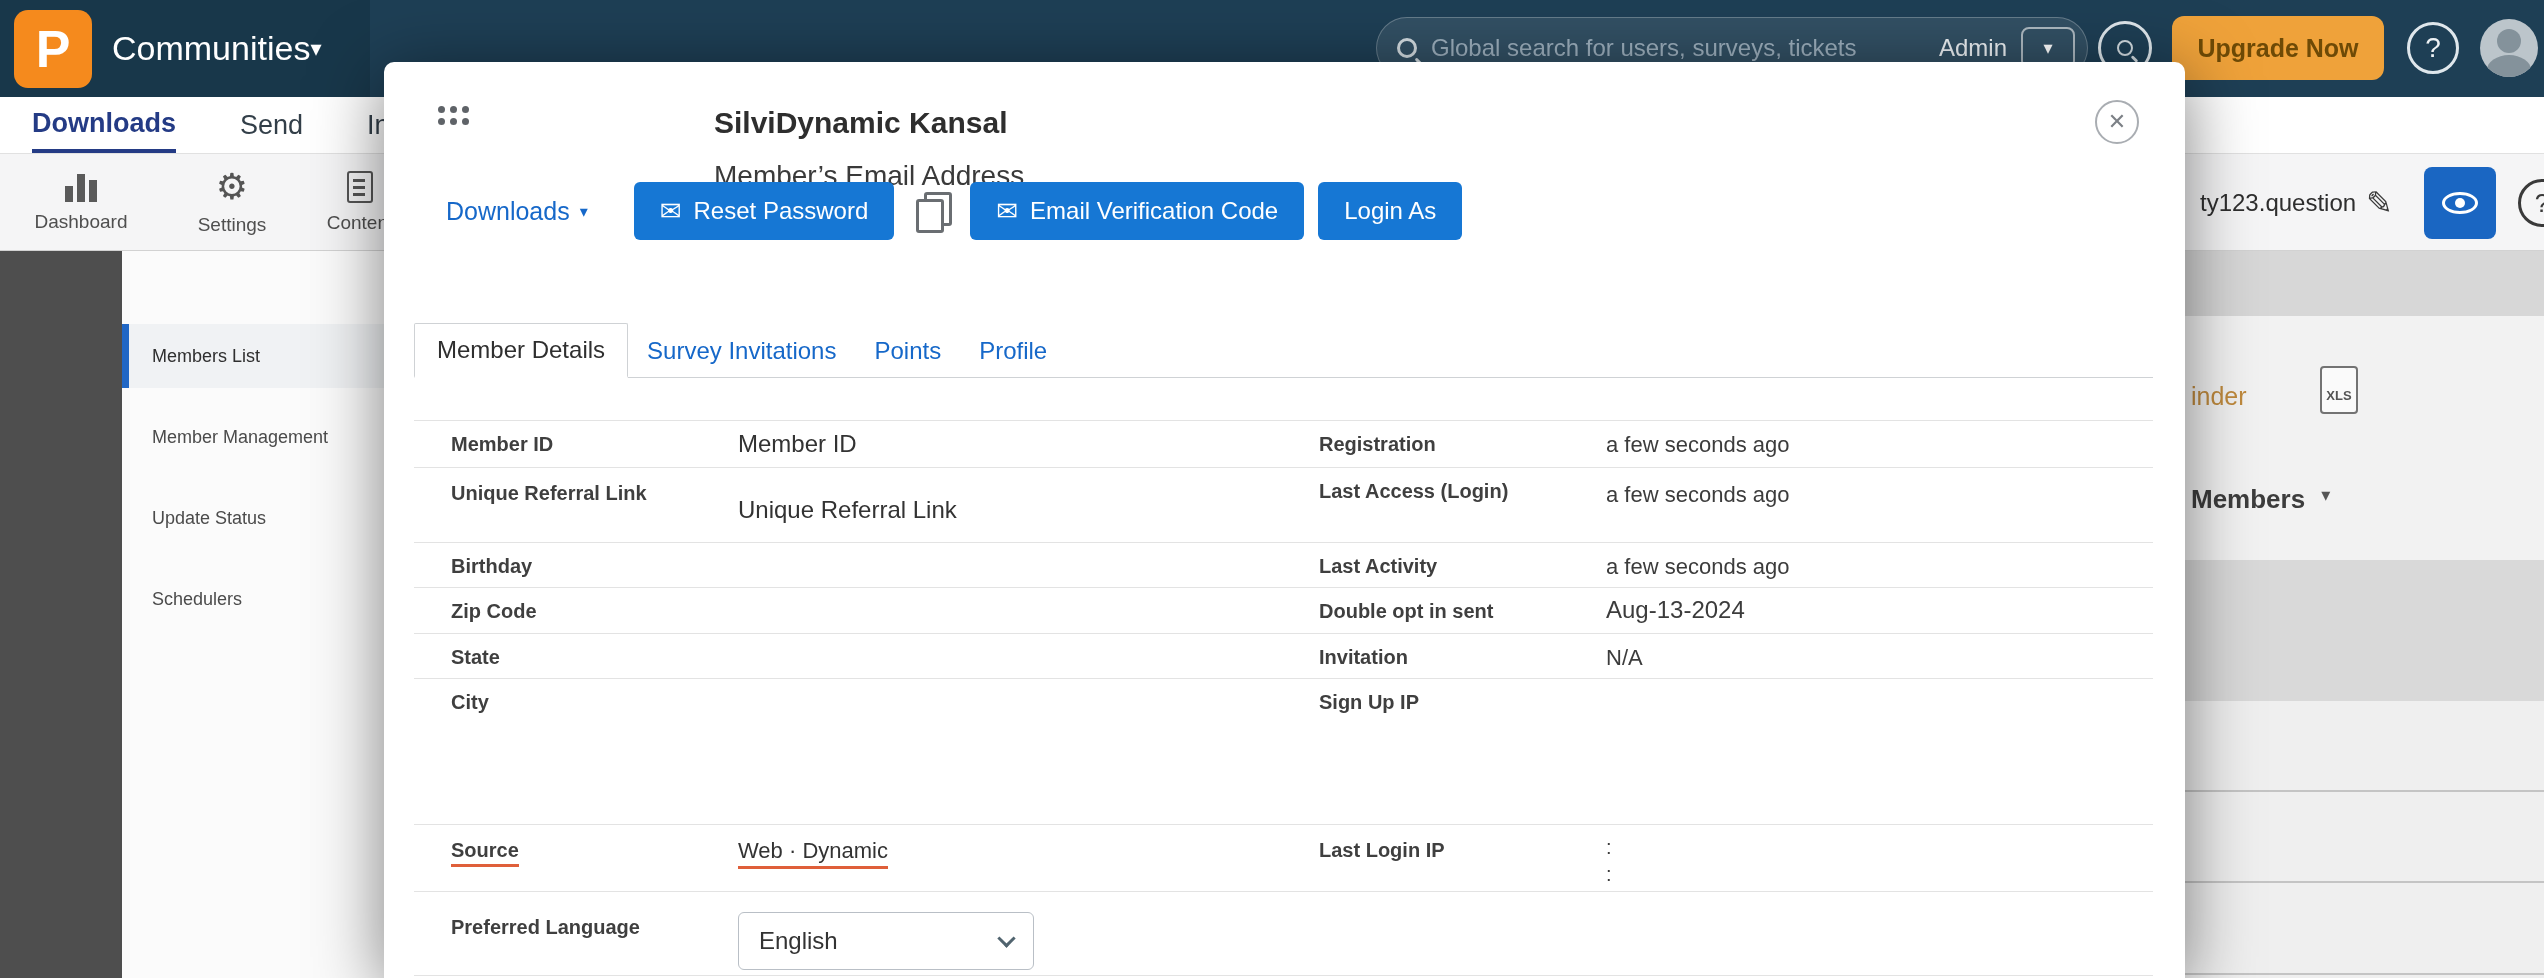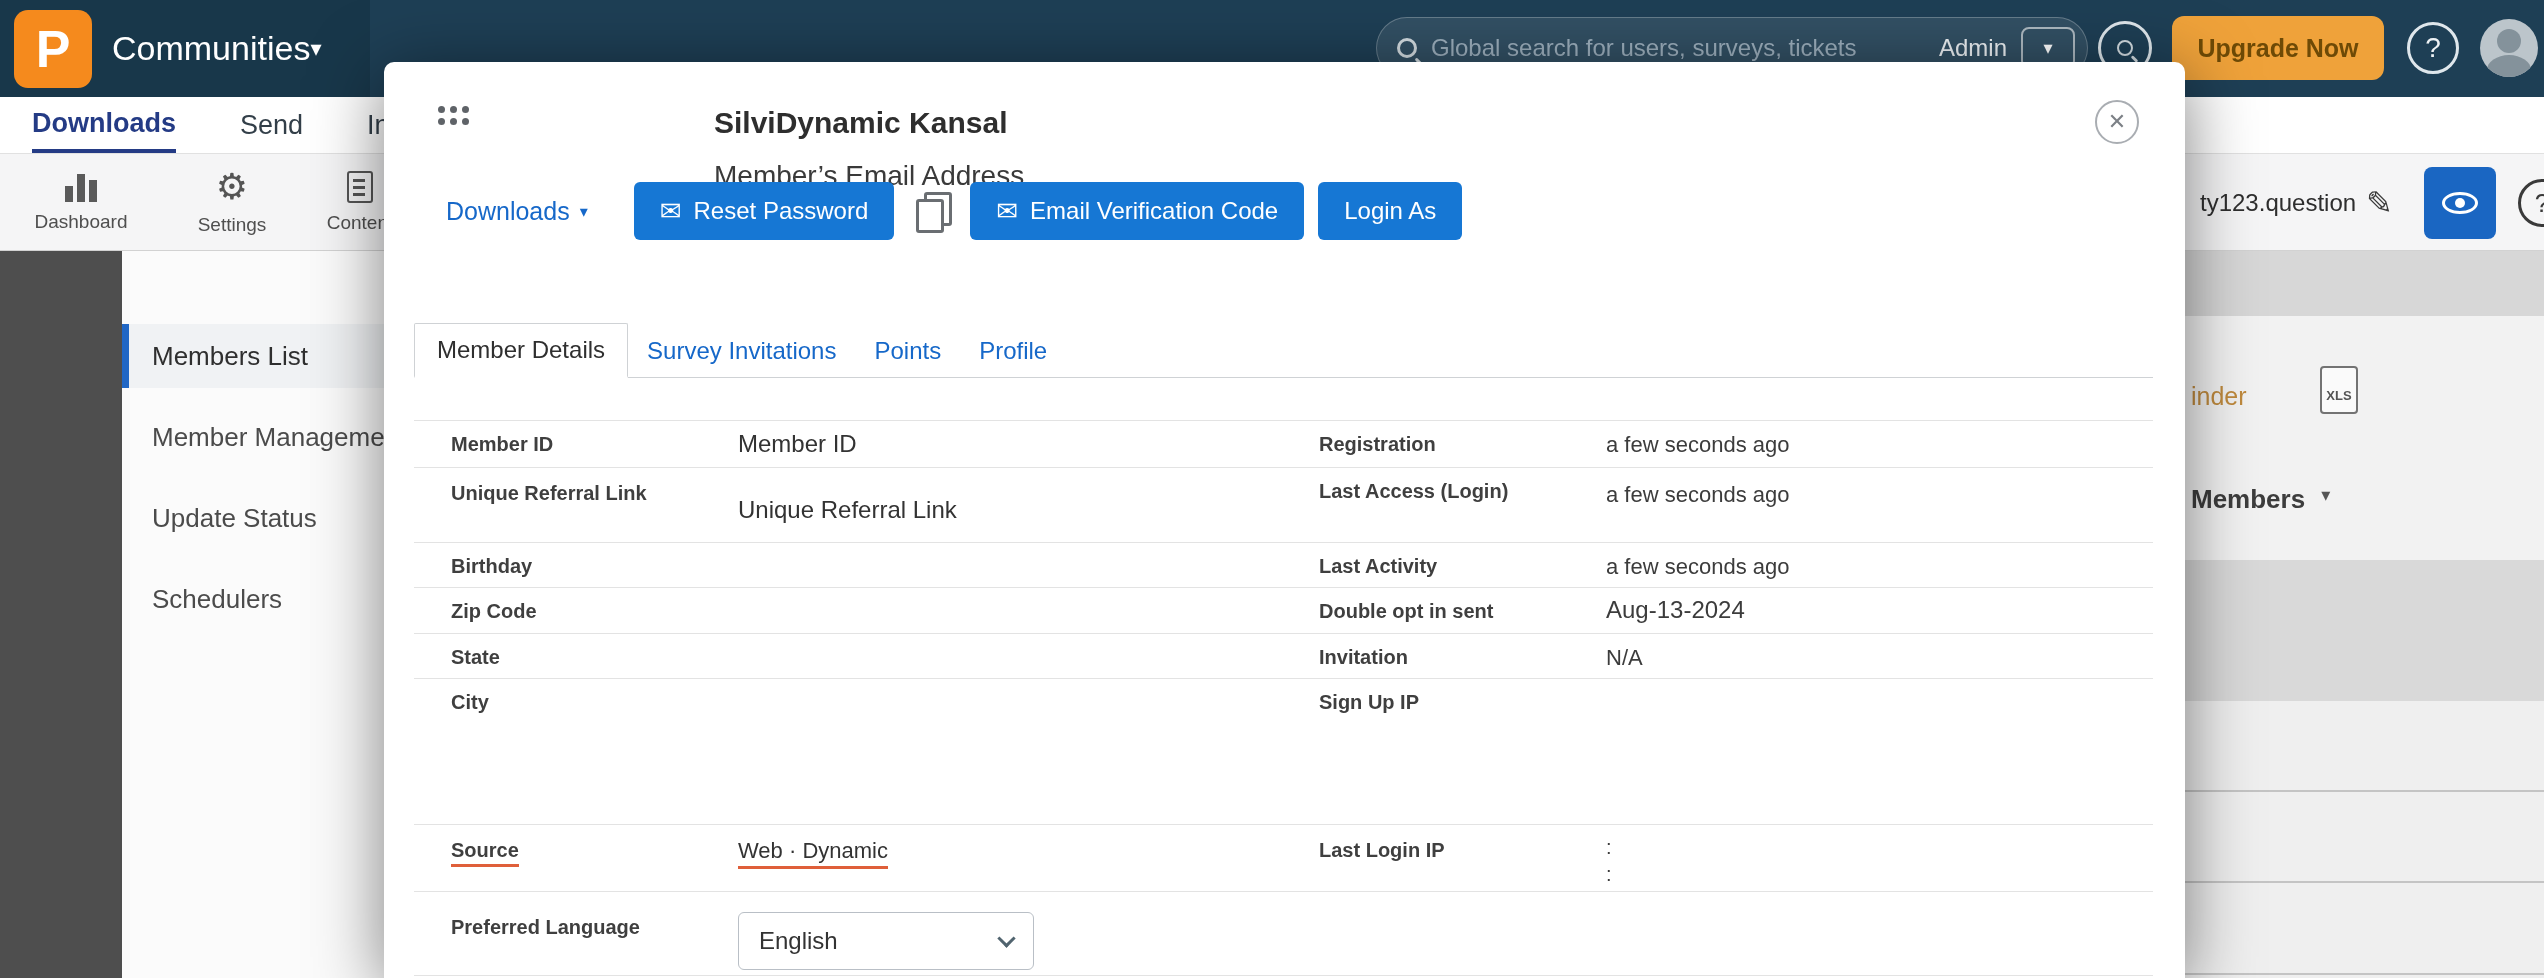--- a/index.html
+++ b/index.html
@@ -64,21 +64,21 @@
   .pencil { position:absolute; left:2366px; top:0; height:97px; display:flex; align-items:center; font-size:32px; color:#3a3a3a; }
   .eye-btn { position:absolute; left:2424px; top:13px; width:72px; height:72px; background:#1a66c2; border-radius:8px;
              display:flex; align-items:center; justify-content:center; border:none; }
   .eye { width:36px; height:22px; border:3px solid #fff; border-radius:50%; position:relative; }
   .eye::after { content:""; position:absolute; left:10px; top:3px; width:10px; height:10px; border-radius:50%; background:#fff; }
   .help-dark { position:absolute; left:2518px; top:25px; width:48px; height:48px; border:3px solid #3a3a3a; border-radius:50%;
                display:flex; align-items:center; justify-content:center; font-size:26px; color:#3a3a3a; }
 
   
   .sidebar { position:absolute; left:122px; top:251px; width:286px; height:727px; background:#fbfbfb; z-index:2; padding-top:73px; }
-  .side-item { height:64px; display:flex; align-items:center; padding-left:30px; font-size:26px; color:#4b4b4b; margin-bottom:17px; }
+  .side-item { height:64px; display:flex; align-items:center; padding-left:30px; font-size:18px; color:#4b4b4b; margin-bottom:17px; }
   .side-item.active { border-left:7px solid #2167c5; padding-left:23px; background:#f0f2f4; color:#2f2f2f; }
 
   
   .right-panel { position:absolute; left:2185px; top:251px; width:359px; height:727px; z-index:2; }
   .rp-strip { height:65px; background:#d7d7d7; }
   .rp-panel { height:244px; background:#f2f2f2; position:relative; }
   .rp-reminder { position:absolute; left:6px; top:66px; font-size:25px; color:#bf8a3e; }
   .rp-xls { position:absolute; left:135px; top:50px; width:38px; height:48px; border:2.5px solid #737373; border-radius:4px;
             color:#555; font-size:13px; font-weight:bold; display:flex; align-items:flex-end; justify-content:center;
             padding-bottom:9px; background:#fafafa; }

